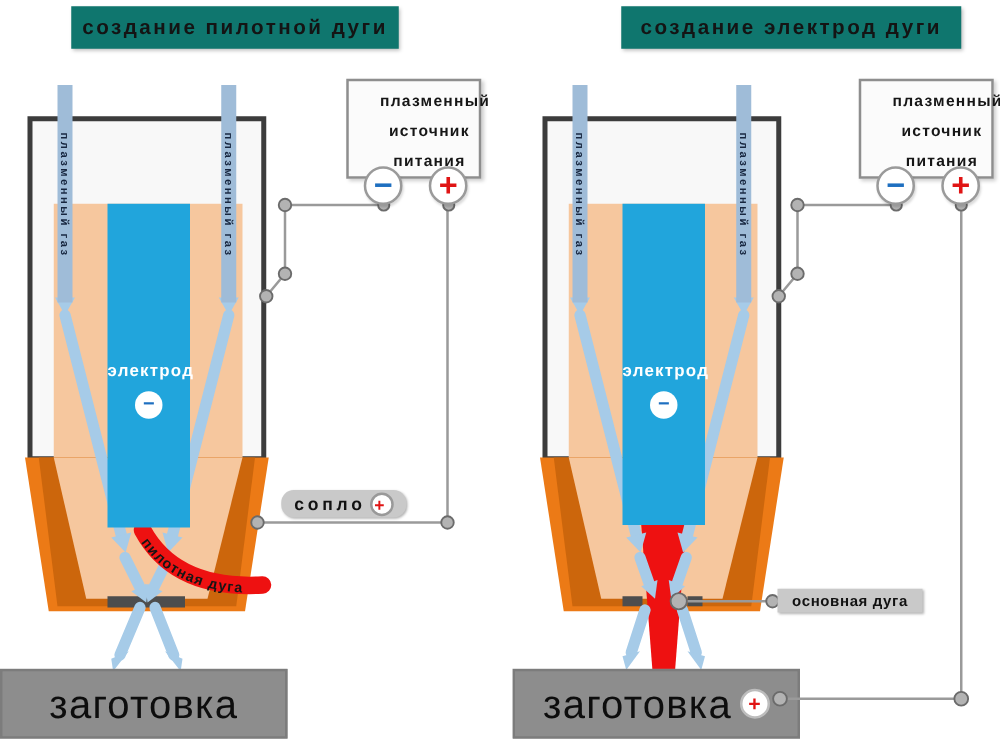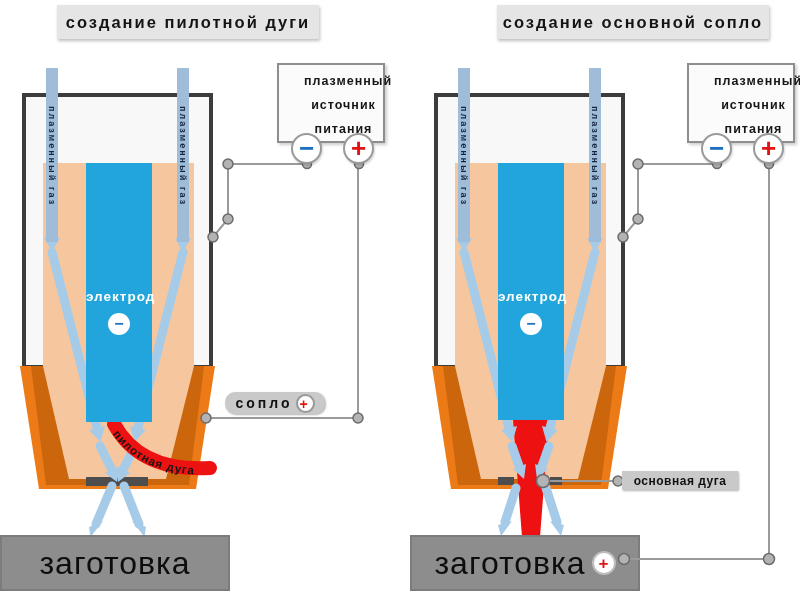--- a/index.html
+++ b/index.html
@@ -1,21 +1,21 @@
 <!DOCTYPE html>
 <html><head>
 <meta charset="utf-8">
 <style>
   html,body{margin:0;padding:0;background:#fff;}
   body{width:800px;height:591px;position:relative;overflow:hidden;
        font-family:"Liberation Sans", sans-serif;}
   .abs{position:absolute;}
 
   
-  .title-box{height:34px;line-height:34px;background:#e5e5e5;text-align:center;
+  .title-box{height:34px;line-height:34px;background:#0f766e;text-align:center;
     font-size:16.5px;font-weight:bold;letter-spacing:2px;color:#141414;
     box-shadow:1px 2px 3px rgba(0,0,0,.25);z-index:10;}
 
   
   .torch-rect{border:4px solid #3c3c3c;background:#f8f8f8;box-sizing:border-box;z-index:1;}
   .peach{background:#f6c79e;z-index:2;}
   .electrode{background:#21a5dc;z-index:6;}
   .electrode-label{width:100%;text-align:right;color:#fff;font-size:13.5px;
     font-weight:bold;letter-spacing:1px;z-index:7;}
   .pol-circle{background:#fff;border-radius:50%;text-align:center;z-index:7;}
@@ -56,21 +56,21 @@
     box-sizing:border-box;font-size:17px;font-weight:bold;color:#e01414;
     background:#fff;border-radius:50%;text-align:center;}
 
   svg.layer{position:absolute;left:0;top:0;z-index:5;pointer-events:none;}
   svg.wires{z-index:9;}
 </style>
 </head>
 <body>
 
 <div class="abs title-box" style="left:57px;top:5px;width:262px;">создание пилотной дуги</div>
-<div class="abs title-box" style="left:497px;top:5px;width:272px;">создание основной сопло</div>
+<div class="abs title-box" style="left:497px;top:5px;width:272px;">создание электрод дуги</div>
 
 <div class="abs torch-rect" style="left:22px;top:93px;width:191px;height:276px;"></div>
 <div class="abs peach" style="left:43px;top:163px;width:151px;height:206px;"></div>
 
 <div class="abs tube" style="left:46px;top:68px;height:174px;">плазменный газ</div>
 <div class="abs tube" style="left:177px;top:68px;height:174px;">плазменный газ</div>
 
 <div class="abs electrode" style="left:86px;top:163px;width:66px;height:259px;">
   <div class="abs electrode-label" style="top:126px;">электрод</div>
   <div class="abs pol-circle electrode-minus" style="left:22px;top:150px;">−</div>

